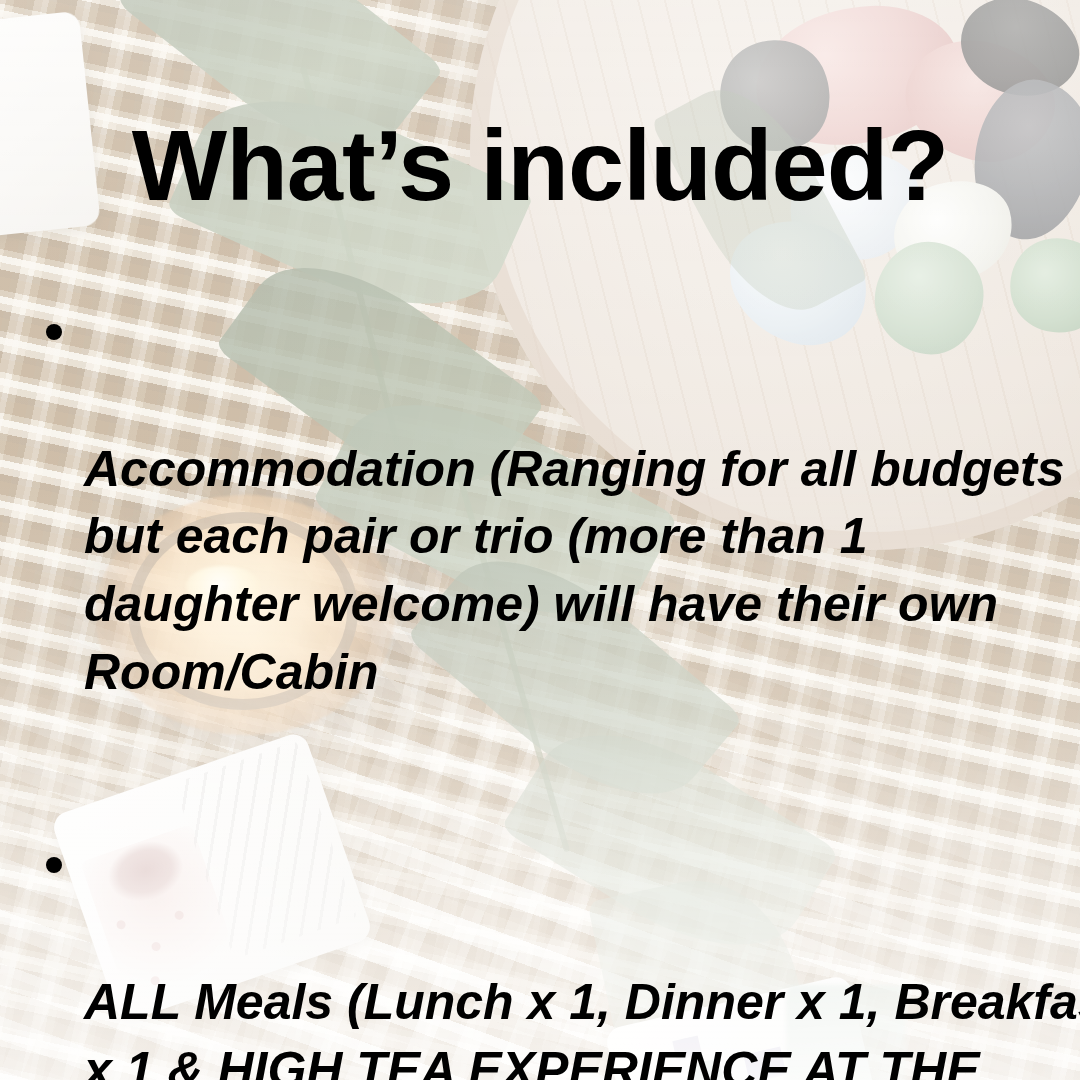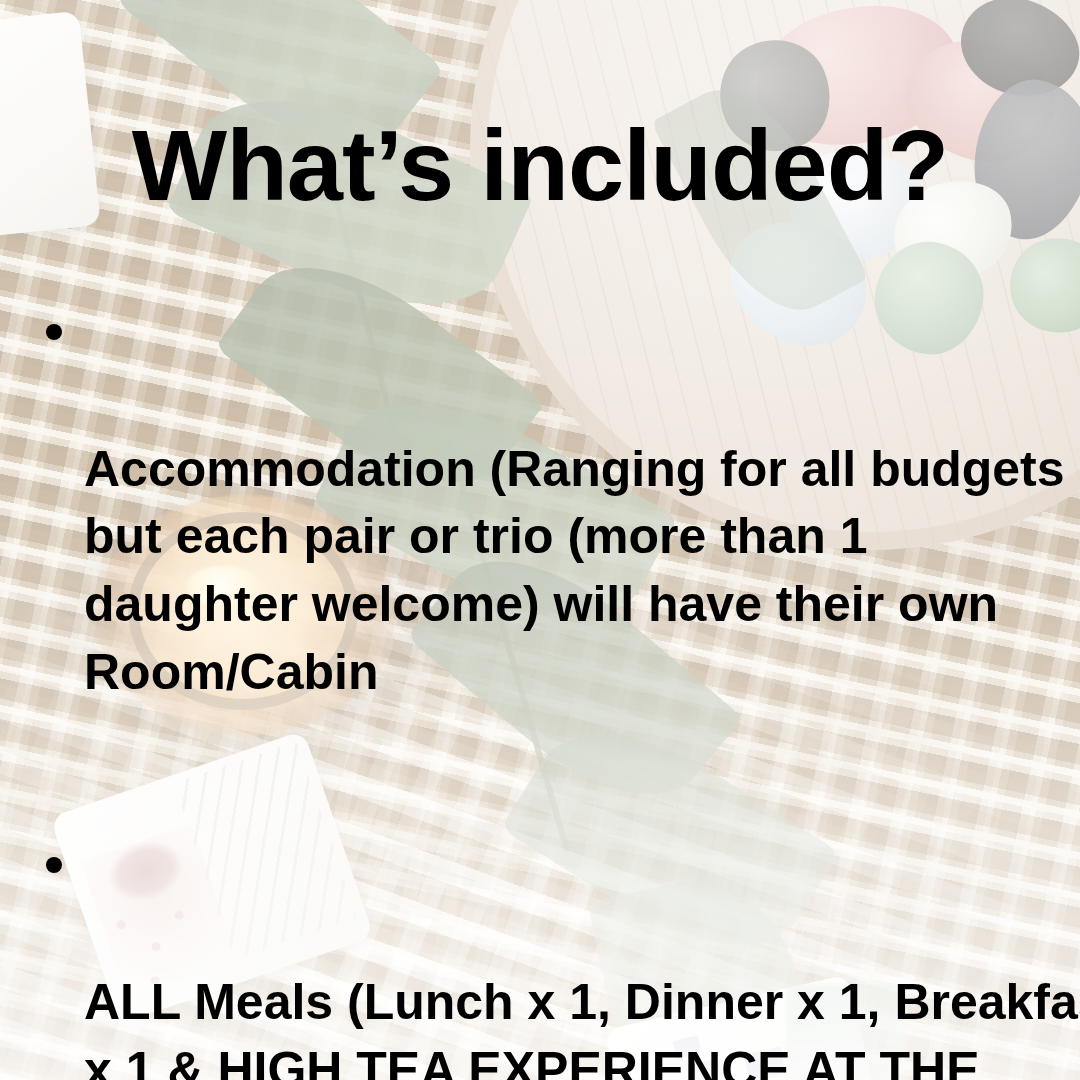--- a/index.html
+++ b/index.html
@@ -344,20 +344,21 @@
     padding: 0;
   }
   .bullet-item {
     position: relative;
     padding-left: 40px;
     font-size: 50px;
     font-weight: bold;
     line-height: 1.355;
     margin-bottom: 59px;
     white-space: pre-line;
+    font-style: italic;
   }
   .bullet-item:last-child { margin-bottom: 0; }
   .bullet-dot {
     position: absolute;
     left: 2px;
     top: 24px;
     width: 16px;
     height: 16px;
     border-radius: 50%;
     background: #000000;

